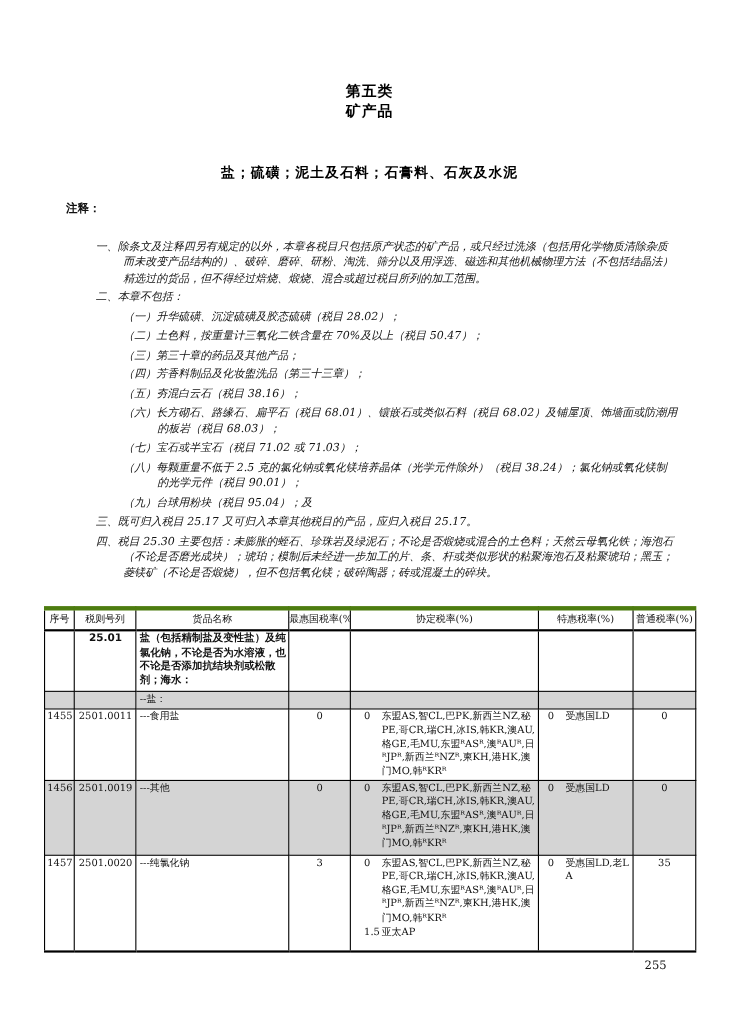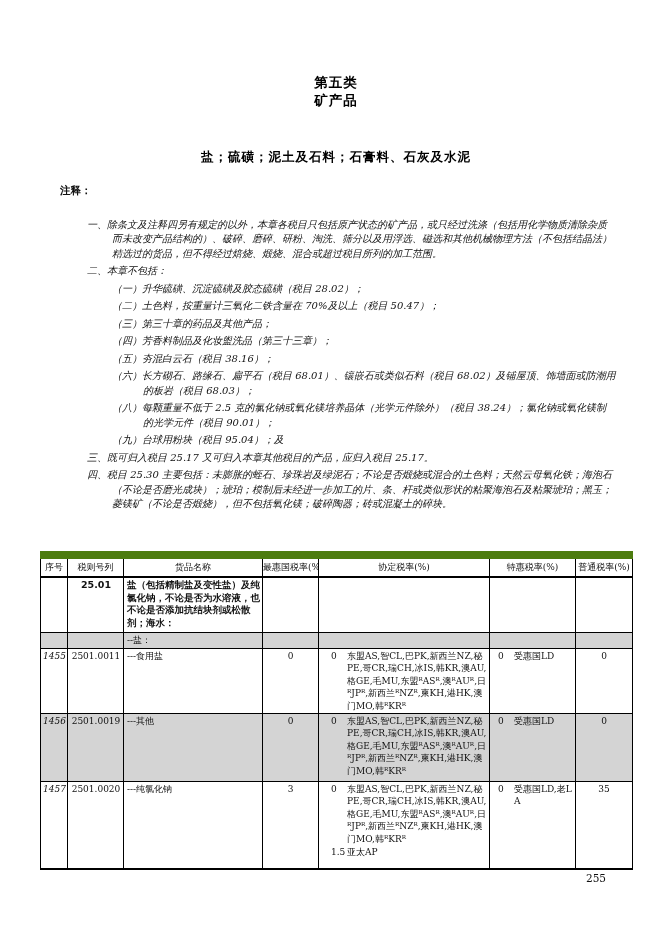--- a/index.html
+++ b/index.html
@@ -24,26 +24,26 @@
     margin-bottom:3px; }
   .note-para2 { font-style:italic; padding-left:52px; margin-bottom:3px; }
   .note-sub { font-style:italic; padding-left:83px; text-indent:-31px;
     margin-bottom:3px; }
 
   
   #tariff { position:absolute; top:551px; left:40px; width:592px;
     border-collapse:collapse; table-layout:fixed; font-size:9px; }
   #tariff th, #tariff td { border:1px solid #000; vertical-align:top;
     padding:1px 2px; line-height:12.4px; overflow:hidden; }
-  #tariff { border-top:8px solid #4d7c0f; }
+  #tariff { border-top:4px solid #4d7c0f; }
   #tariff thead th { border-bottom:2px solid #000; font-weight:normal;
     text-align:center; padding:2px 0 3px 0; white-space:nowrap; font-size:9px; }
   #tariff tbody tr:last-child td { border-bottom:2.5px solid #000; }
   .shaded td { background:#d4d4d4; }
-  .c-seq  { text-align:center;font-style:italic; }
+  .c-seq  { text-align:center; }
   .c-code { text-align:center; padding-left:3px !important; }
   .c-name { text-align:left; padding-left:3px !important; }
   .c-mfn, .c-gen { text-align:center; }
   .bold-row .c-code, .bold-row .c-name { font-weight:bold;
     font-family:"DejaVu Sans", sans-serif; font-size:9.5px; line-height:13px; }
   .rate-line { display:flex; align-items:flex-start; }
   .rate-val { flex:0 0 26px; padding-left:10px; }
   .rate-partners { flex:1 1 auto; word-break:break-all; }
   .pref-line .rate-val { flex:0 0 22px; padding-left:6px; }
   .mini-gap { margin-top:1px; }
@@ -69,20 +69,21 @@
 
     <div class="note-item">
       <span>二、</span><span>本章不包括：</span>
     </div>
     <div class="note-sub"><span>（一）</span><span>升华硫磺、沉淀硫磺及胶态硫磺（税目 28.02）；</span></div>
     <div class="note-sub"><span>（二）</span><span>土色料，按重量计三氧化二铁含量在 70%及以上（税目 50.47）；</span></div>
     <div class="note-sub"><span>（三）</span><span>第三十章的药品及其他产品；</span></div>
     <div class="note-sub"><span>（四）</span><span>芳香料制品及化妆盥洗品（第三十三章）；</span></div>
     <div class="note-sub"><span>（五）</span><span>夯混白云石（税目 38.16）；</span></div>
     <div class="note-sub"><span>（六）</span><span>长方砌石、路缘石、扁平石（税目 68.01）、镶嵌石或类似石料（税目 68.02）及铺屋顶、饰墙面或防潮用的板岩（税目 68.03）；</span></div>
+    <div class="note-sub"><span>（七）</span><span>宝石或半宝石（税目 71.02 或 71.03）；</span></div>
     <div class="note-sub"><span>（八）</span><span>每颗重量不低于 2.5 克的氯化钠或氧化镁培养晶体（光学元件除外）（税目 38.24）；氯化钠或氧化镁制的光学元件（税目 90.01）；</span></div>
     <div class="note-sub"><span>（九）</span><span>台球用粉块（税目 95.04）；及</span></div>
 
     <div class="note-item">
       <span>三、</span><span>既可归入税目 25.17 又可归入本章其他税目的产品，应归入税目 25.17。</span>
     </div>
     <div class="note-item">
       <span>四、</span><span>税目 25.30 主要包括：未膨胀的蛭石、珍珠岩及绿泥石；不论是否煅烧或混合的土色料；天然云母氧化铁；海泡石（不论是否磨光成块）；琥珀；模制后未经进一步加工的片、条、杆或类似形状的粘聚海泡石及粘聚琥珀；黑玉；菱镁矿（不论是否煅烧），但不包括氧化镁；破碎陶器；砖或混凝土的碎块。</span>
     </div>
   </div>

